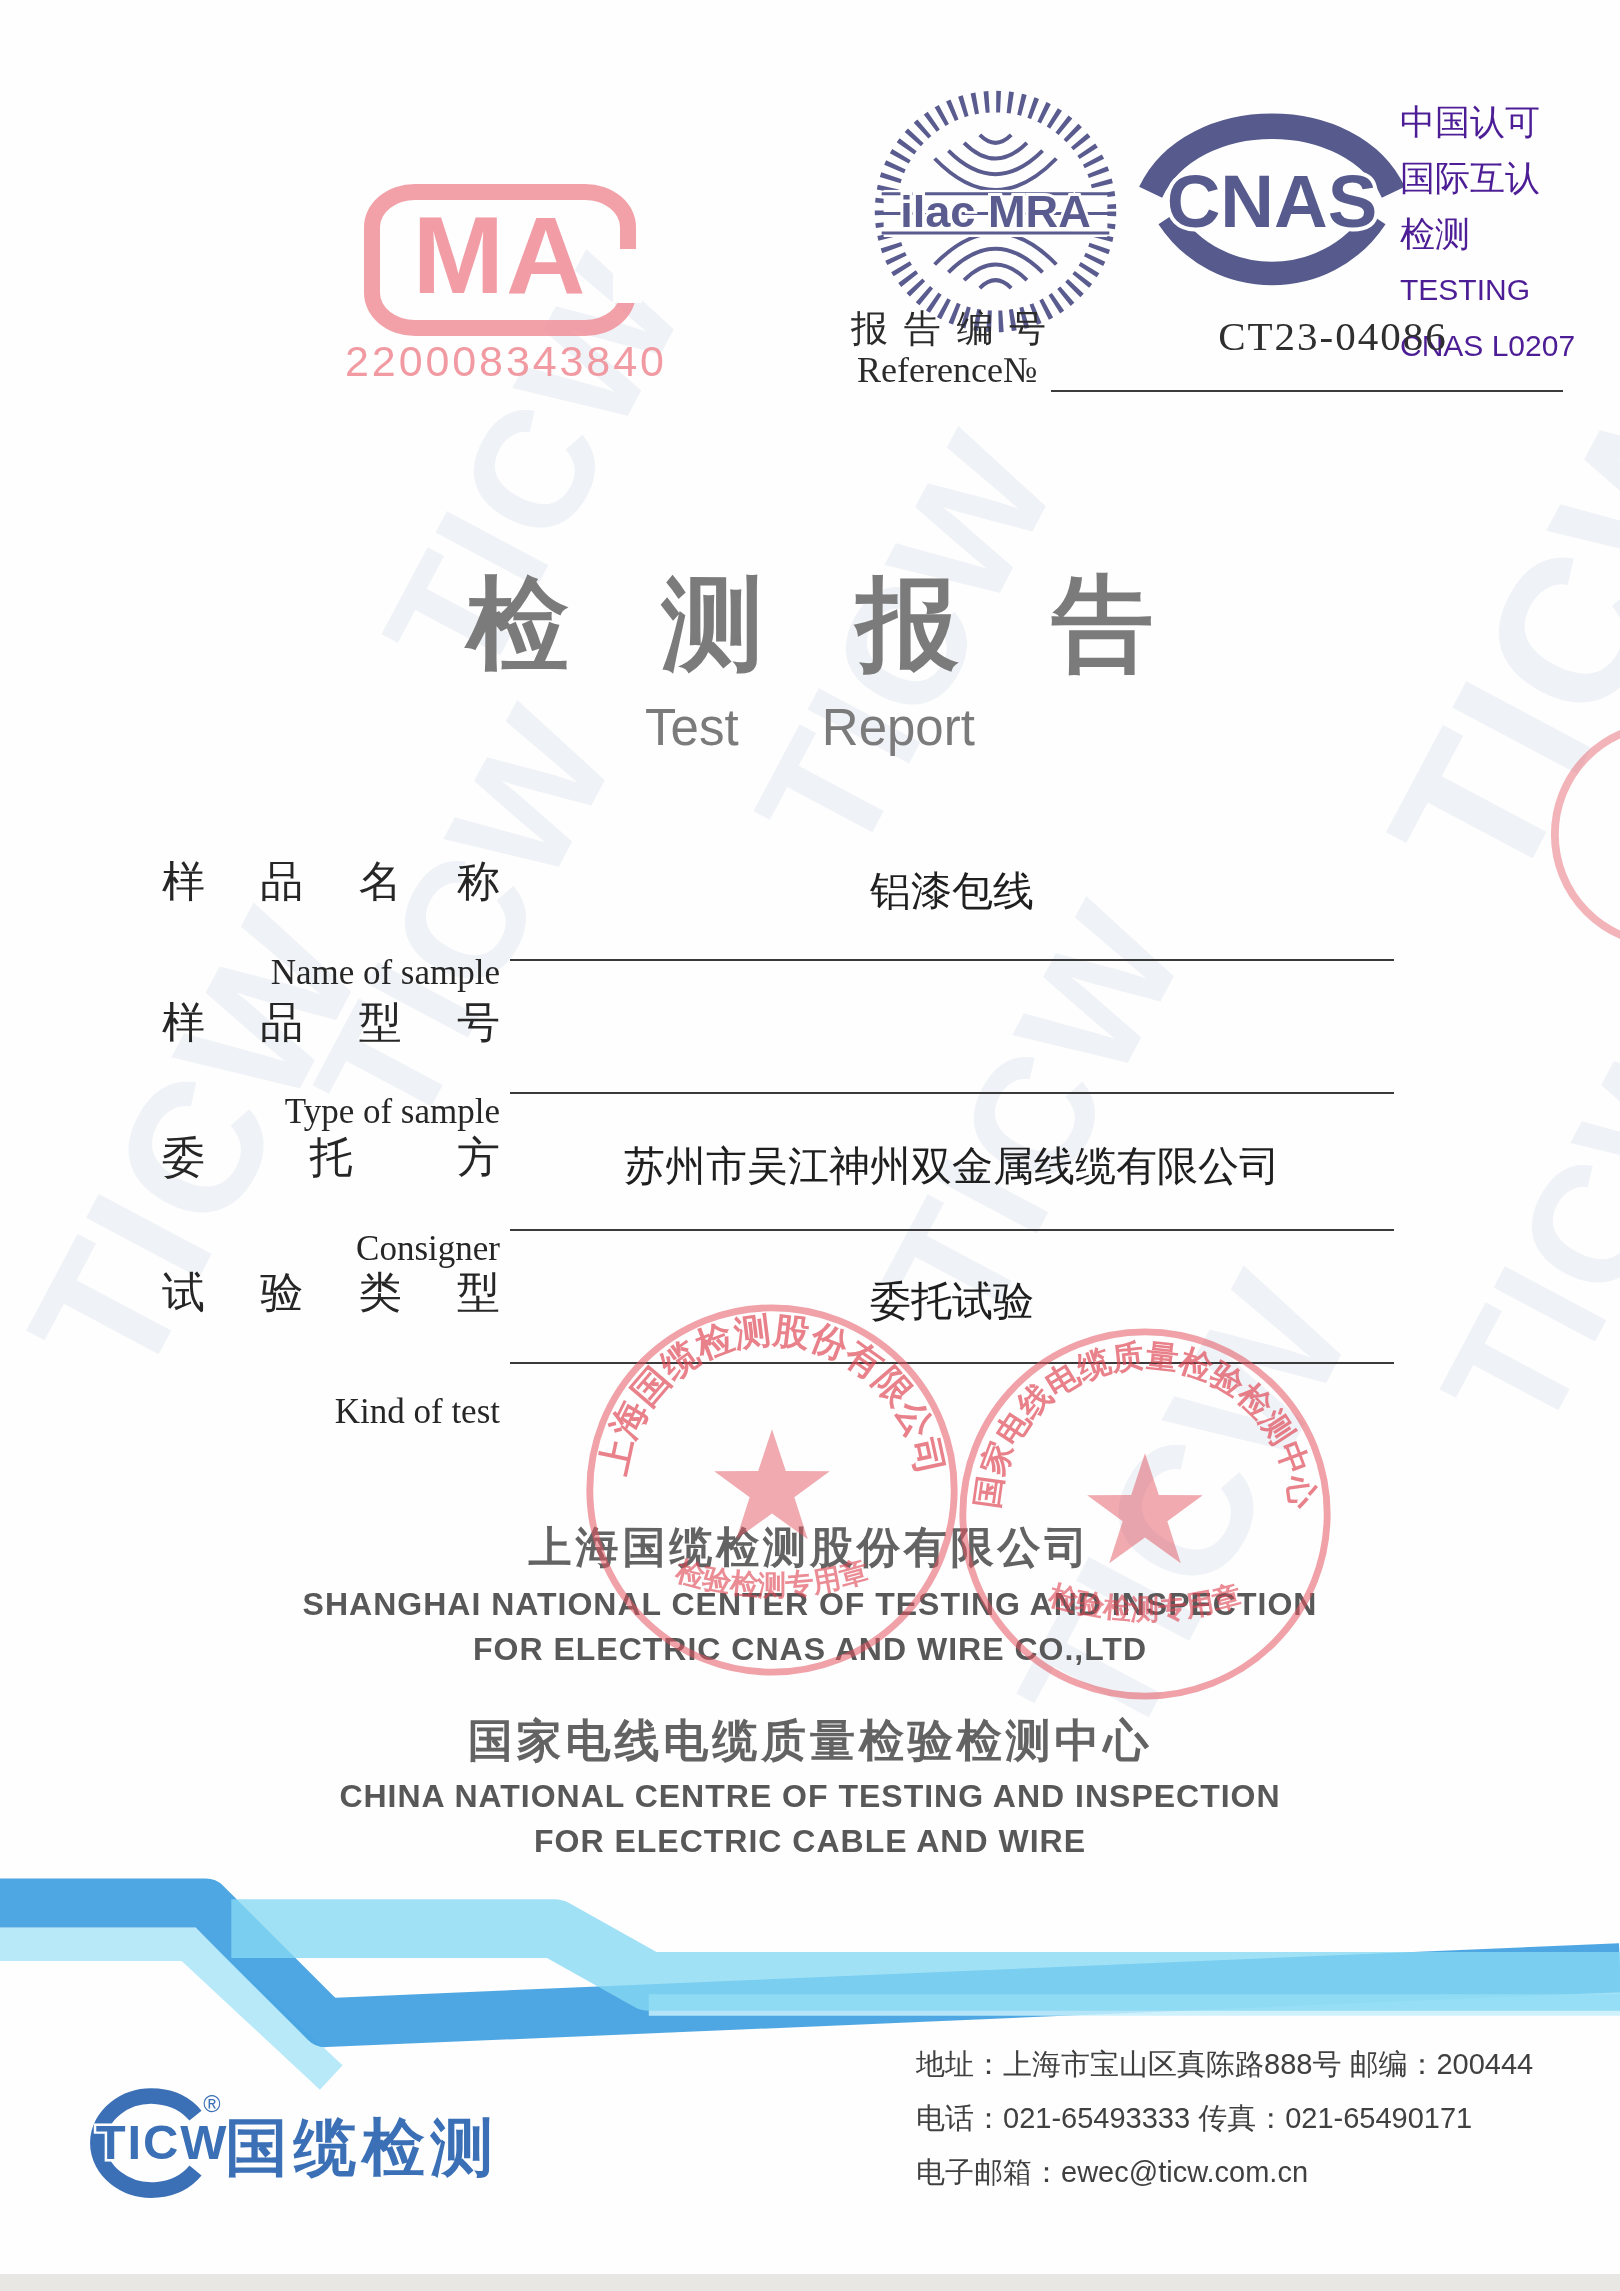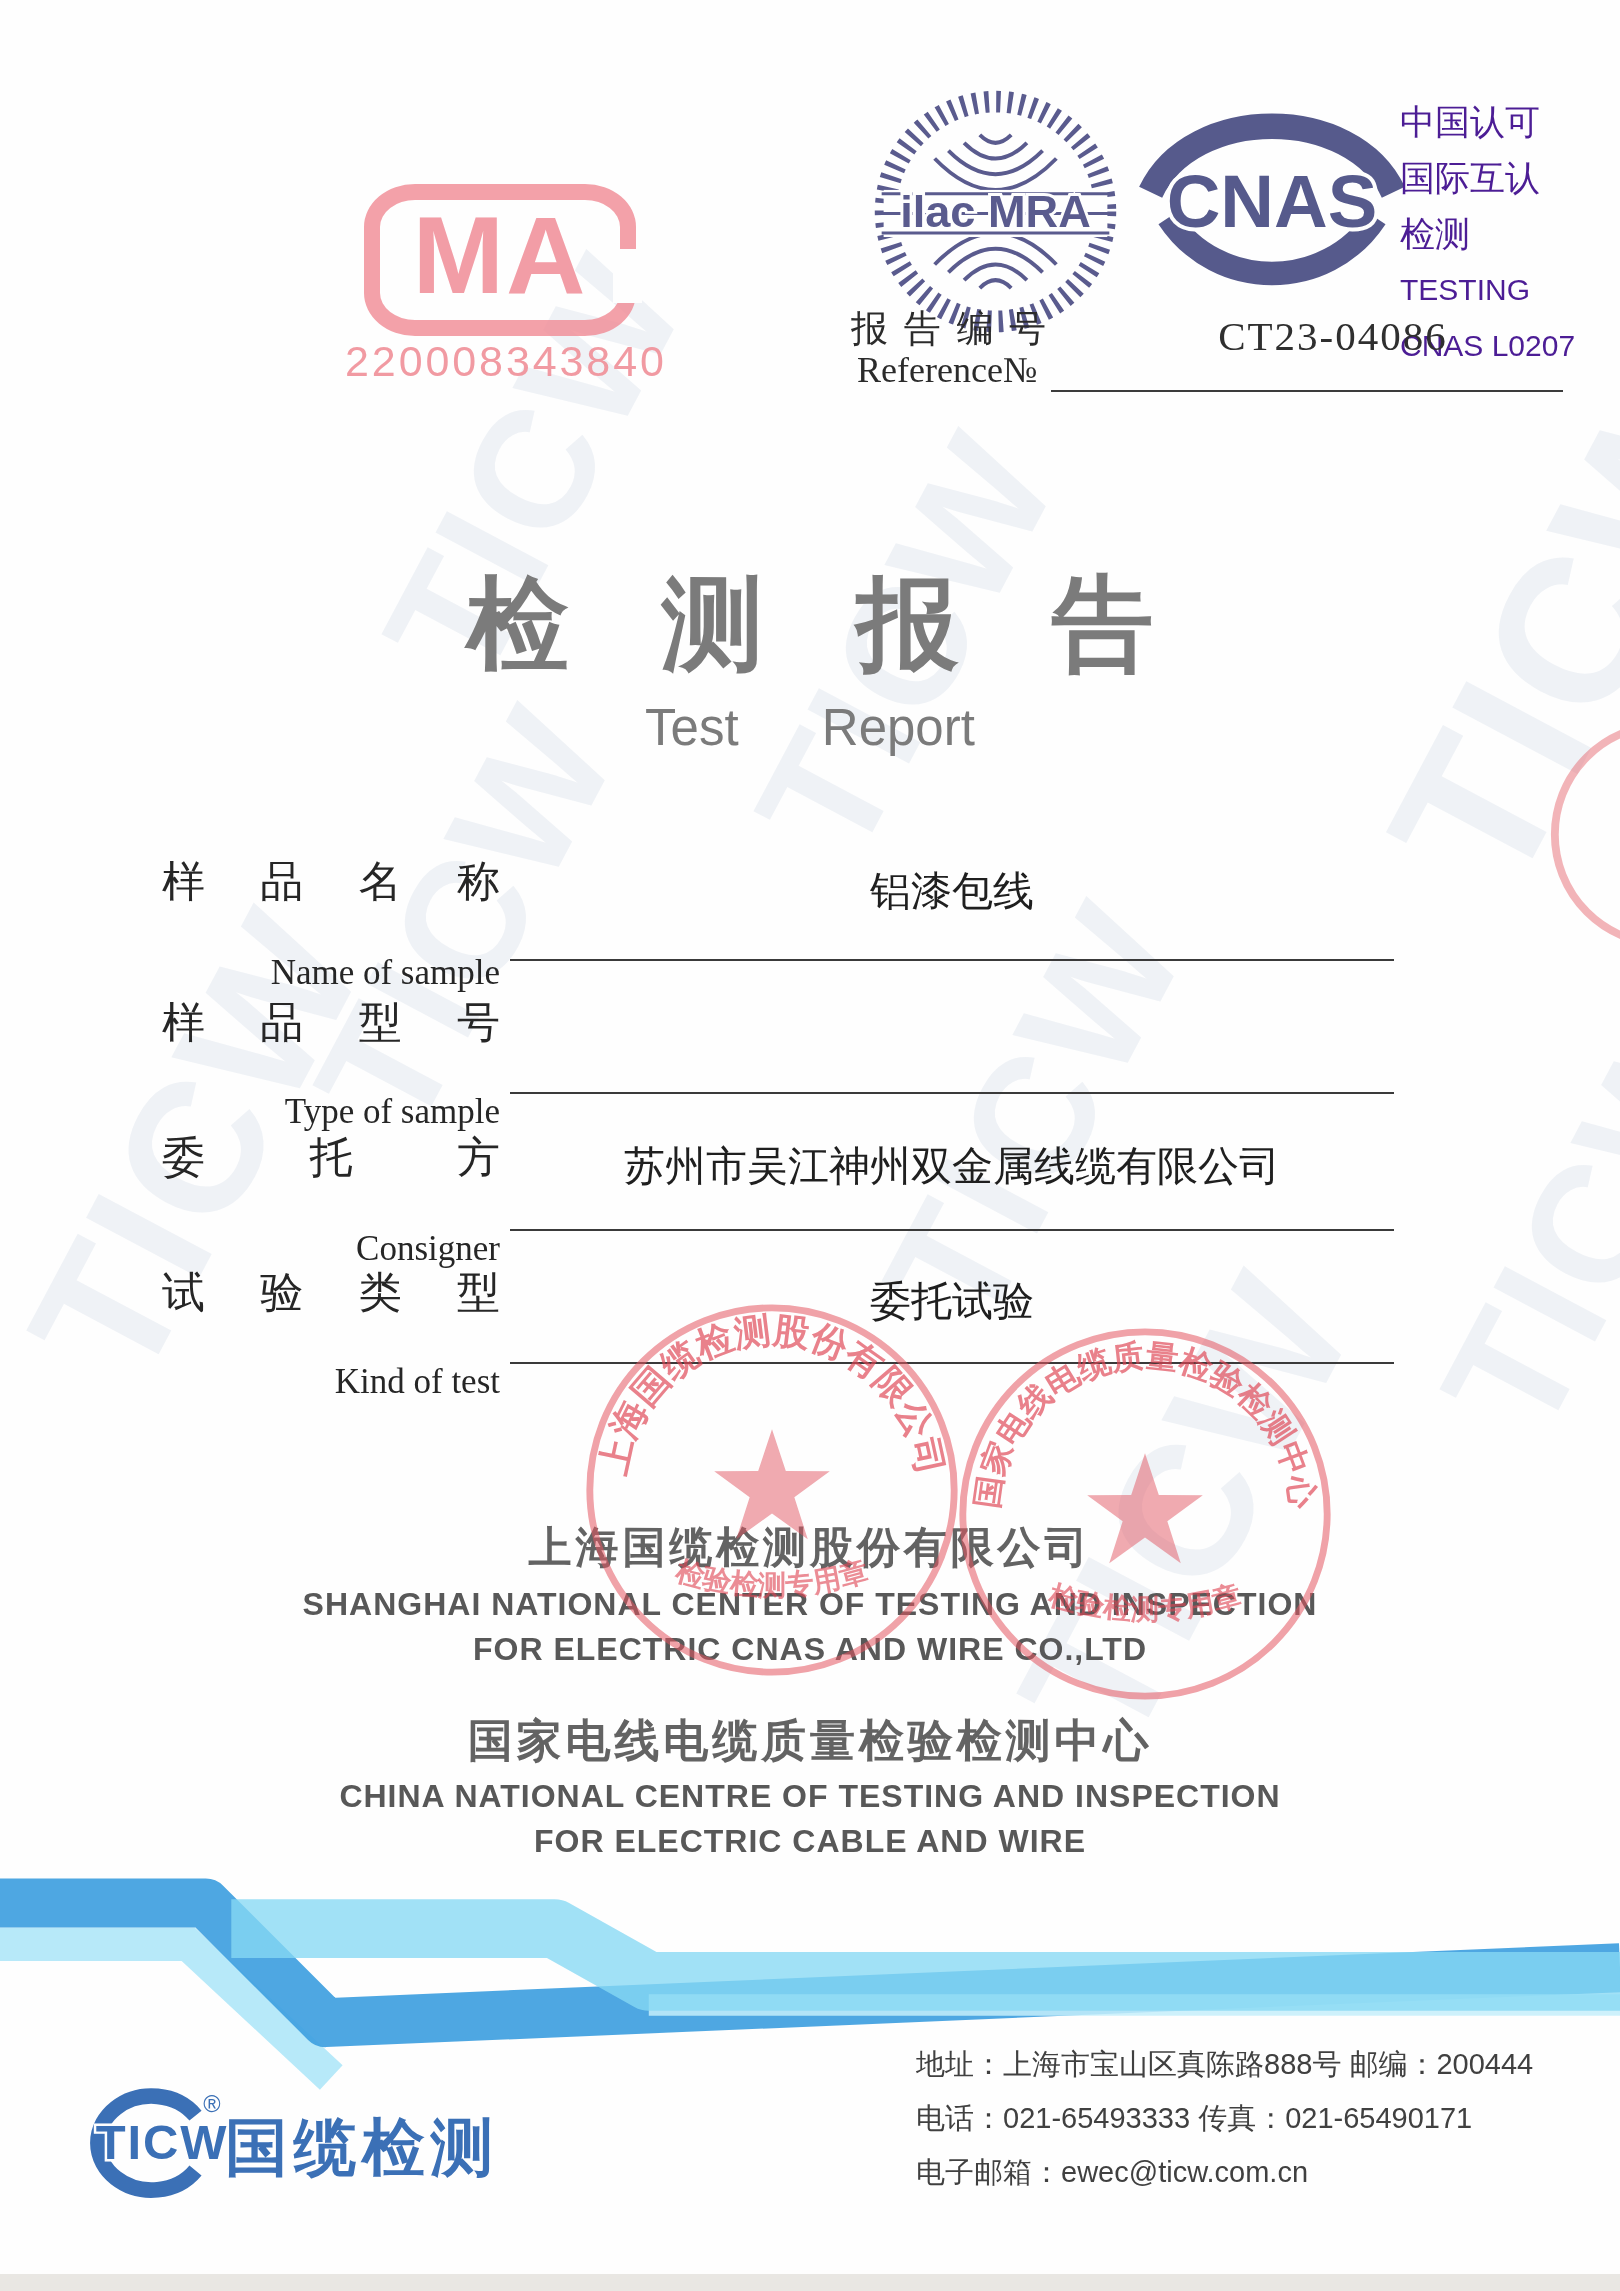--- a/index.html
+++ b/index.html
@@ -151,21 +151,21 @@
   <div class="flabel-cn" style="top:994px;">样品型号</div>
   <div class="flabel-en" style="top:1049px;">Type of sample</div>
   <div class="uline" style="top:1092px;"></div>
 
   <div class="flabel-cn" style="top:1129px;">委托方</div>
   <div class="flabel-en" style="top:1186px;">Consigner</div>
   <div class="fvalue" style="top:1139px;">苏州市吴江神州双金属线缆有限公司</div>
   <div class="uline" style="top:1229px;"></div>
 
   <div class="flabel-cn" style="top:1264px;">试验类型</div>
-  <div class="flabel-en" style="top:1319px;text-align:right;">Kind of test</div>
+  <div class="flabel-en" style="top:1349px;text-align:right;">Kind of test</div>
   <div class="fvalue" style="top:1274px;">委托试验</div>
   <div class="uline" style="top:1362px;"></div>
 
   <div class="org org-cn" style="top:1519px; font-size:43px;">上海国缆检测股份有限公司</div>
   <div class="org org-en" style="top:1586px; font-size:32px;">SHANGHAI NATIONAL CENTER OF TESTING AND INSPECTION</div>
   <div class="org org-en" style="top:1631px; font-size:32px;">FOR ELECTRIC CNAS AND WIRE CO.,LTD</div>
   <div class="org org-cn" style="top:1711px; font-size:45px;">国家电线电缆质量检验检测中心</div>
   <div class="org org-en" style="top:1778px; font-size:32px;">CHINA NATIONAL CENTRE OF TESTING AND INSPECTION</div>
   <div class="org org-en" style="top:1823px; font-size:32px;">FOR ELECTRIC CABLE AND WIRE</div>
 

